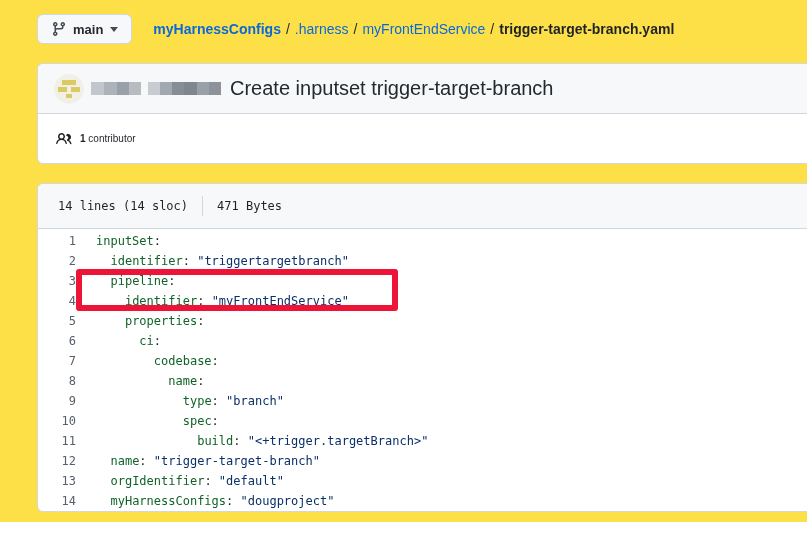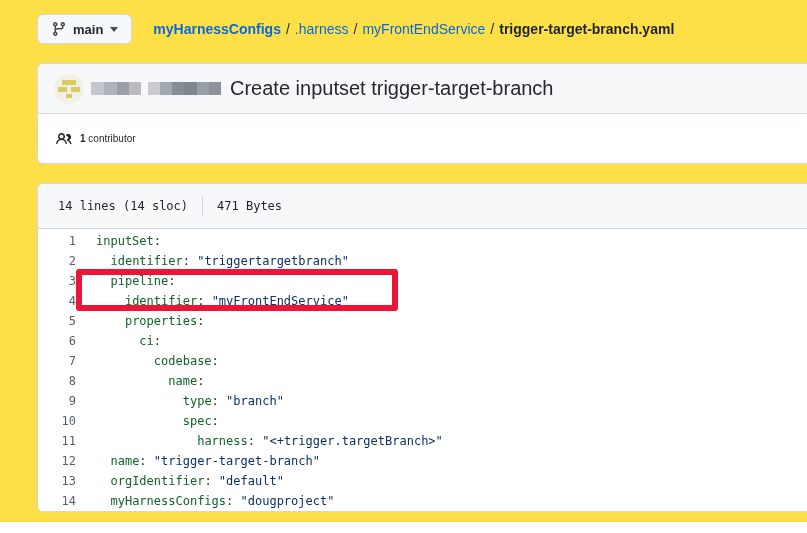--- a/index.html
+++ b/index.html
@@ -138,21 +138,21 @@
         <div class="code-line"><span class="ln">1</span><span class="lc"><span class="tok-key">inputSet</span><span class="tok-punct">:</span></span></div>
         <div class="code-line"><span class="ln">2</span><span class="lc">  <span class="tok-key">identifier</span><span class="tok-punct">:</span> <span class="tok-str">"triggertargetbranch"</span></span></div>
         <div class="code-line"><span class="ln">3</span><span class="lc">  <span class="tok-key">pipeline</span><span class="tok-punct">:</span></span></div>
         <div class="code-line"><span class="ln">4</span><span class="lc">    <span class="tok-key">identifier</span><span class="tok-punct">:</span> <span class="tok-str">"myFrontEndService"</span></span></div>
         <div class="code-line"><span class="ln">5</span><span class="lc">    <span class="tok-key">properties</span><span class="tok-punct">:</span></span></div>
         <div class="code-line"><span class="ln">6</span><span class="lc">      <span class="tok-key">ci</span><span class="tok-punct">:</span></span></div>
         <div class="code-line"><span class="ln">7</span><span class="lc">        <span class="tok-key">codebase</span><span class="tok-punct">:</span></span></div>
         <div class="code-line"><span class="ln">8</span><span class="lc">          <span class="tok-key">name</span><span class="tok-punct">:</span></span></div>
         <div class="code-line"><span class="ln">9</span><span class="lc">            <span class="tok-key">type</span><span class="tok-punct">:</span> <span class="tok-str">"branch"</span></span></div>
         <div class="code-line"><span class="ln">10</span><span class="lc">            <span class="tok-key">spec</span><span class="tok-punct">:</span></span></div>
-        <div class="code-line"><span class="ln">11</span><span class="lc">              <span class="tok-key">harness</span><span class="tok-punct">:</span> <span class="tok-str">"&lt;+trigger.targetBranch&gt;"</span></span></div>
+        <div class="code-line"><span class="ln">11</span><span class="lc">              <span class="tok-key">build</span><span class="tok-punct">:</span> <span class="tok-str">"&lt;+trigger.targetBranch&gt;"</span></span></div>
         <div class="code-line"><span class="ln">12</span><span class="lc">  <span class="tok-key">name</span><span class="tok-punct">:</span> <span class="tok-str">"trigger-target-branch"</span></span></div>
         <div class="code-line"><span class="ln">13</span><span class="lc">  <span class="tok-key">orgIdentifier</span><span class="tok-punct">:</span> <span class="tok-str">"default"</span></span></div>
         <div class="code-line"><span class="ln">14</span><span class="lc">  <span class="tok-key">myHarnessConfigs</span><span class="tok-punct">:</span> <span class="tok-str">"dougproject"</span></span></div>
       </div>
   </section>
 
   <div class="red-annotation" style="border-color: rgb(238, 20, 56);"></div>
 
 </div>
 

